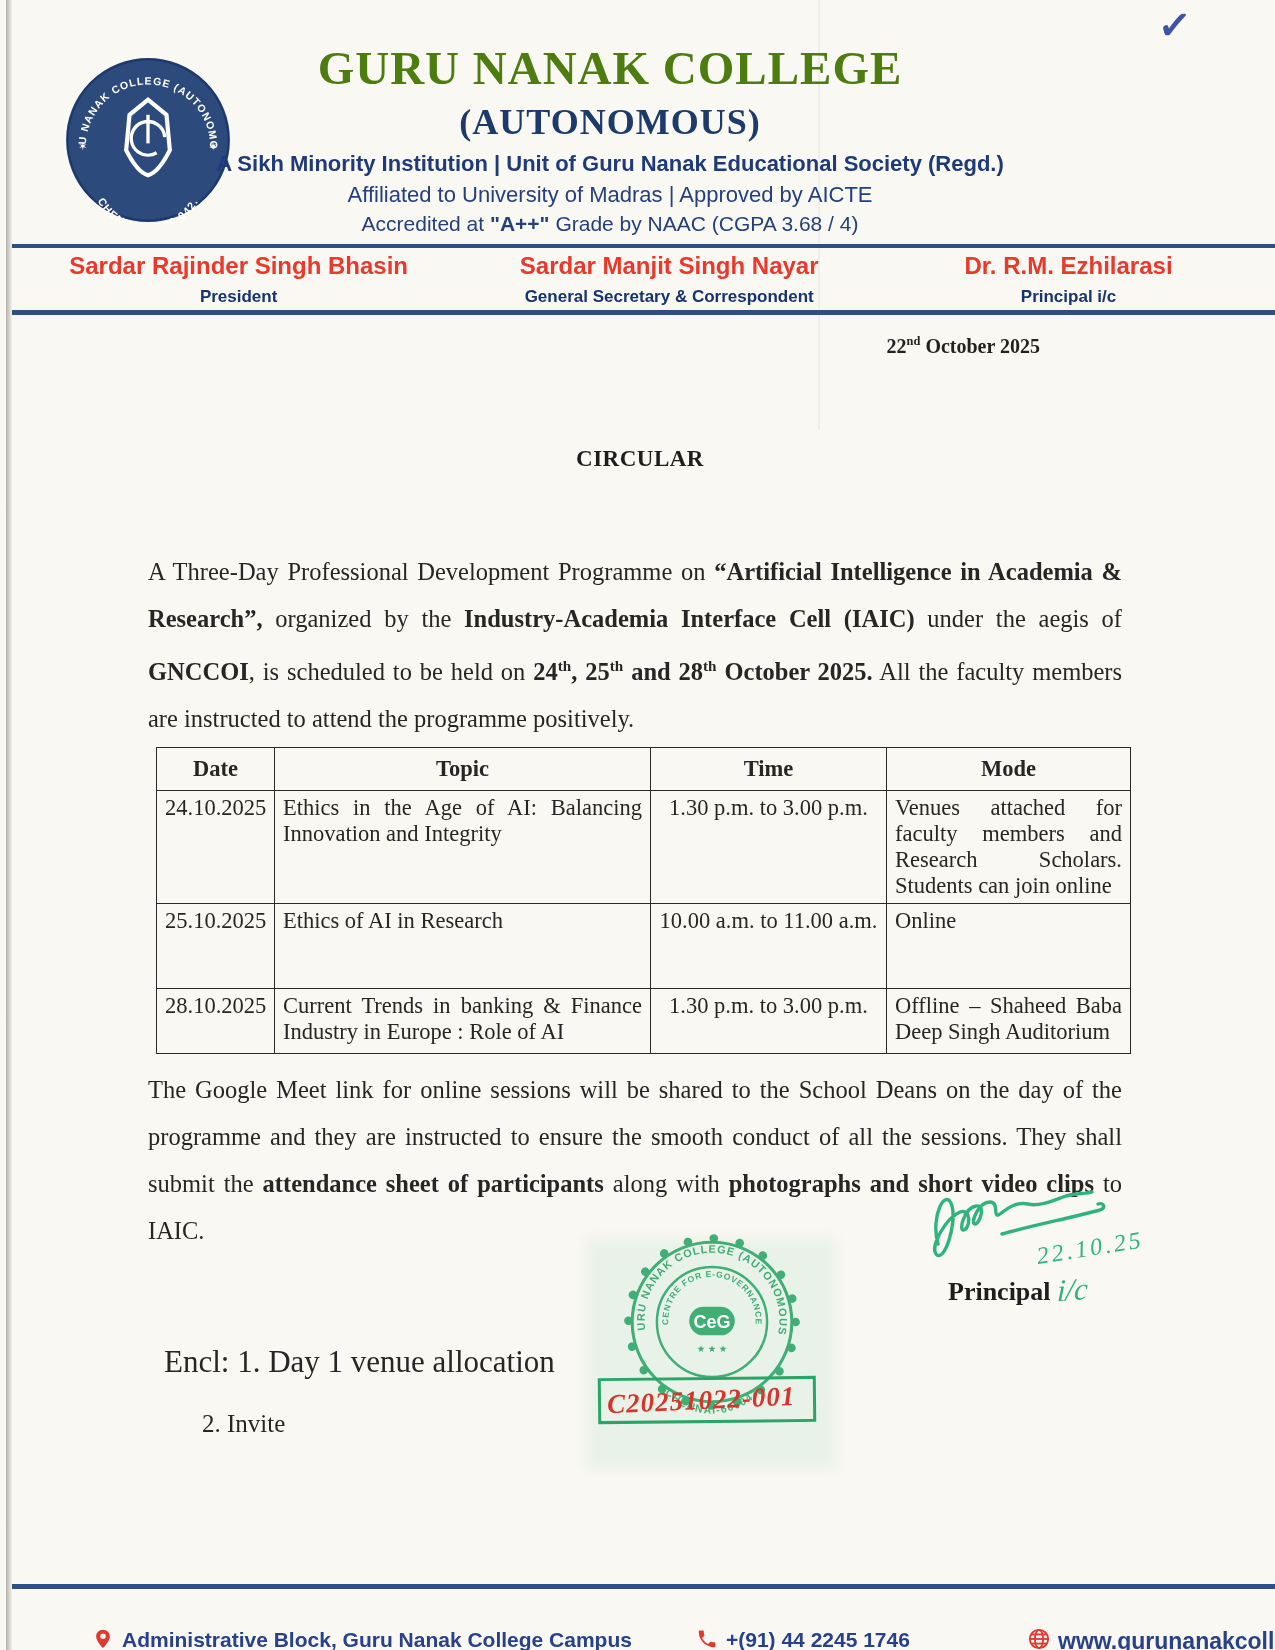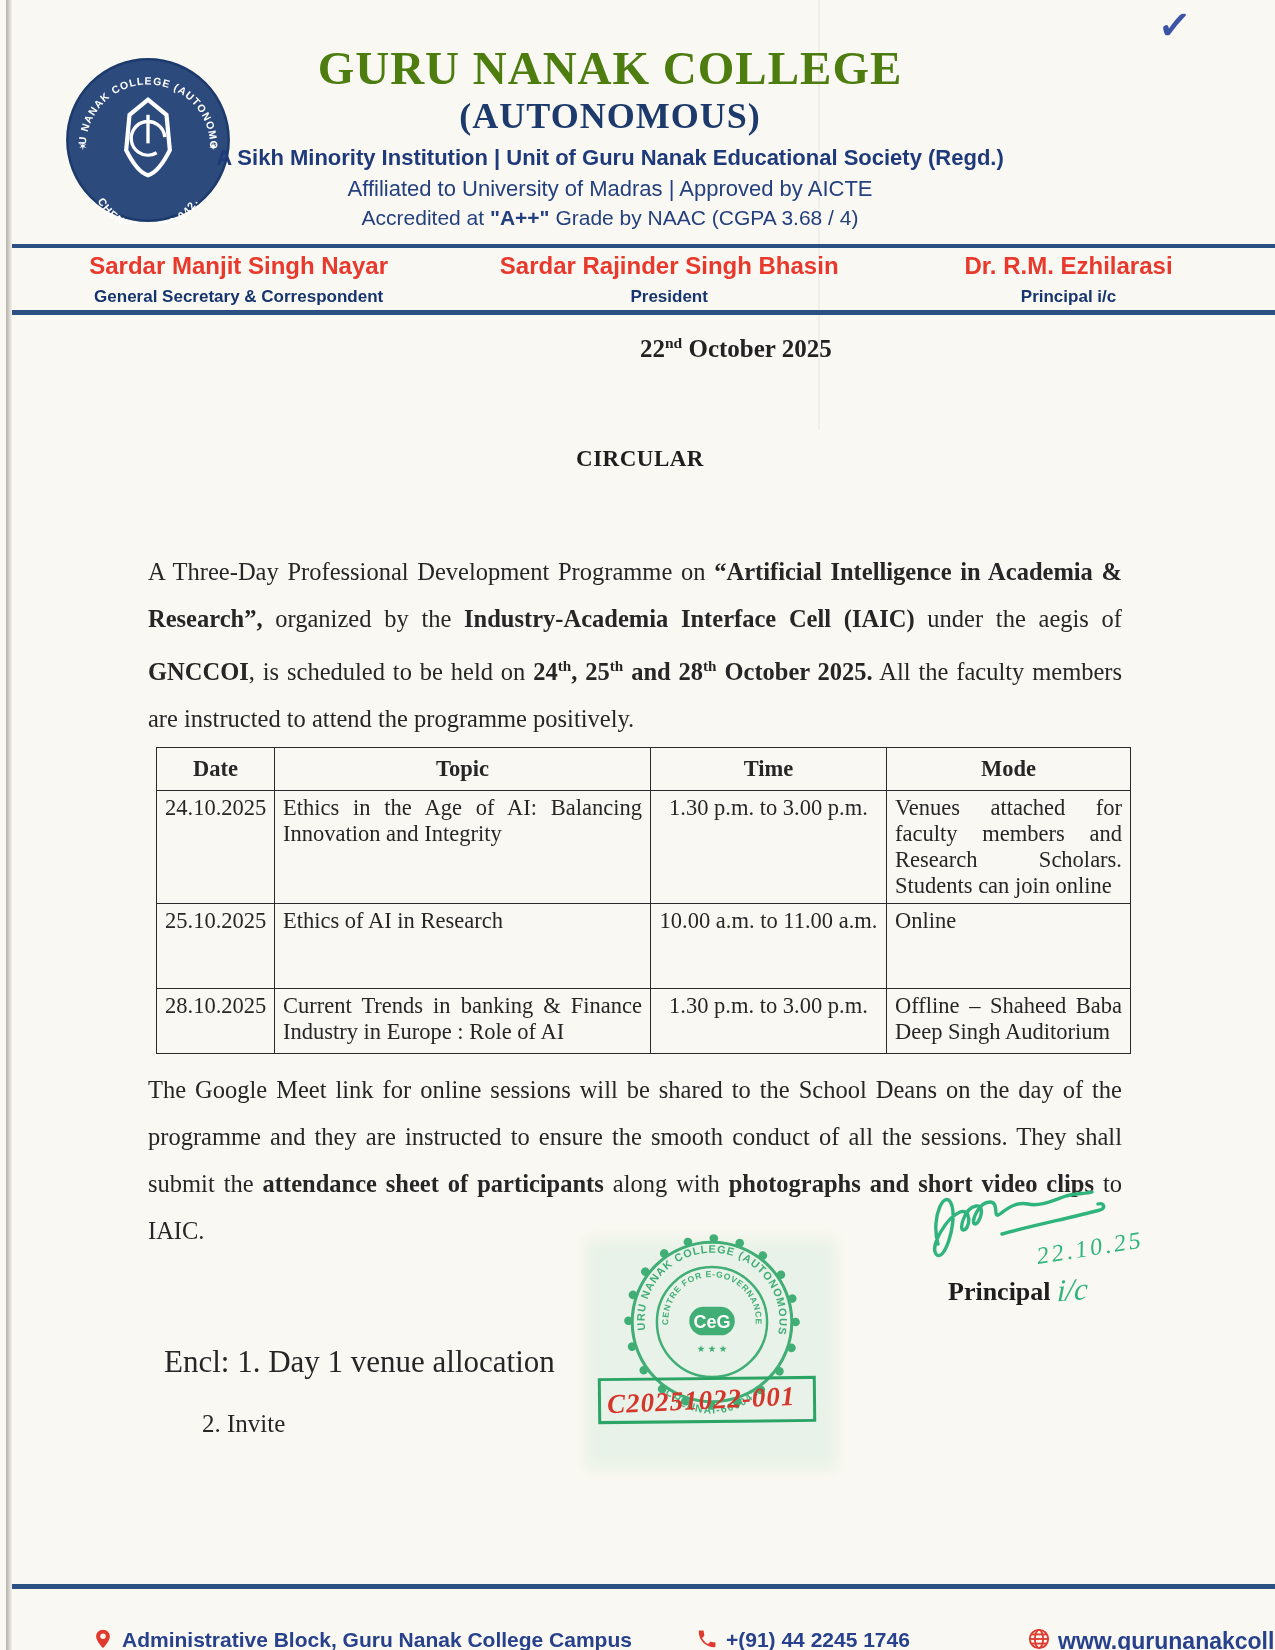--- a/index.html
+++ b/index.html
@@ -13,33 +13,33 @@
   .scan-edge-left{left:6px;top:0;width:6px;height:1650px;
     background:linear-gradient(to right, rgba(95,92,84,0.45), rgba(95,92,84,0.05));}
   .crease{left:818px;top:0;width:2px;height:430px;background:rgba(110,110,110,0.07);}
   
   .checkmark{left:1158px;top:2px;color:#3c54a6;font-size:40px;font-weight:bold;
     font-family:"Liberation Sans",sans-serif;transform:rotate(4deg);}
   
   .logo{left:64px;top:56px;width:168px;height:168px;}
   .head-center{left:130px;top:44px;width:960px;text-align:center;}
   .college-name{color:#4d7c0f;font-size:47px;font-weight:bold;letter-spacing:1px;line-height:1.05;}
-  .autonomous{color:#1d3a6d;font-size:36px;font-weight:bold;letter-spacing:1px;margin-top:2px;}
+  .autonomous{color:#1d3a6d;font-size:36px;font-weight:bold;letter-spacing:1px;margin-top:8px;}
   .sub1{color:#1f3a7a;font-family:"Liberation Sans",sans-serif;font-weight:bold;font-size:22px;margin-top:8px;}
   .sub2{color:#24407f;font-family:"Liberation Sans",sans-serif;font-size:22px;margin-top:5px;}
   .sub3{color:#24407f;font-family:"Liberation Sans",sans-serif;font-size:21px;margin-top:4px;}
   .sub3 b{font-weight:bold;}
   
   .bar-line{left:12px;width:1263px;height:4px;background:#2d5082;}
   .officials{left:14px;top:252px;width:1248px;display:grid;grid-template-columns:36% 33% 31%;}
   .off-col{text-align:center;}
   .off-name{color:#e8392c;font-family:"Liberation Sans",sans-serif;font-weight:bold;font-size:24px;}
   .off-title{color:#16356e;font-family:"Liberation Sans",sans-serif;font-weight:bold;font-size:17px;margin-top:7px;}
   
-  .doc-date{left:640px;top:334px;width:400px;font-weight:bold;font-size:25px;color:#222;}
+  .doc-date{left:640px;top:334px;width:400px;text-align:right;font-weight:bold;font-size:20px;color:#222;}
   .doc-date sup{font-size:0.62em;}
   .circular-title{left:40px;top:446px;width:1200px;text-align:center;font-weight:bold;font-size:23px;color:#1e1e1e;letter-spacing:0.5px;}
   
   .para{left:148px;width:974px;font-size:24.5px;line-height:47px;text-align:justify;color:#262626;}
   .para sup{font-size:0.62em;}
   #para1{top:548px;}
   #para2{top:1066px;}
   
   .sched-table-wrap{left:148px;top:747px;width:974px;padding-left:8px;}
   table.sched{border-collapse:collapse;width:974px;table-layout:fixed;font-size:22.5px;color:#262626;}
@@ -112,26 +112,26 @@
     <div class="college-name">GURU NANAK COLLEGE</div>
     <div class="autonomous">(AUTONOMOUS)</div>
     <div class="sub1">A Sikh Minority Institution | Unit of Guru Nanak Educational Society (Regd.)</div>
     <div class="sub2">Affiliated to University of Madras | Approved by AICTE</div>
     <div class="sub3"><span>Accredited at </span><b>"A++"</b><span> Grade by NAAC (CGPA 3.68 / 4)</span></div>
   </div>
 
   <div class="abs bar-line" style="top:244px;"></div>
   <div class="abs officials">
     <div class="off-col">
+      <div class="off-name">Sardar Rajinder Singh Bhasin</div>
+      <div class="off-title">President</div>
+    </div>
+    <div class="off-col">
       <div class="off-name">Sardar Manjit Singh Nayar</div>
       <div class="off-title">General Secretary &amp; Correspondent</div>
-    </div>
-    <div class="off-col">
-      <div class="off-name">Sardar Rajinder Singh Bhasin</div>
-      <div class="off-title">President</div>
     </div>
     <div class="off-col">
       <div class="off-name">Dr. R.M. Ezhilarasi</div>
       <div class="off-title">Principal i/c</div>
     </div>
   </div>
   <div class="abs bar-line" style="top:310px;height:5px;"></div>
 
   <div class="abs doc-date"><span>22</span><sup>nd</sup><span> October 2025</span></div>
 

